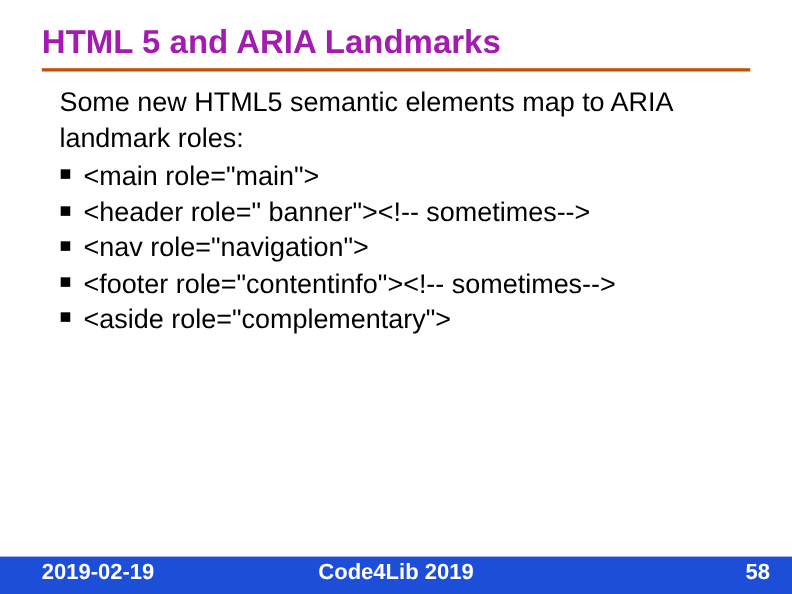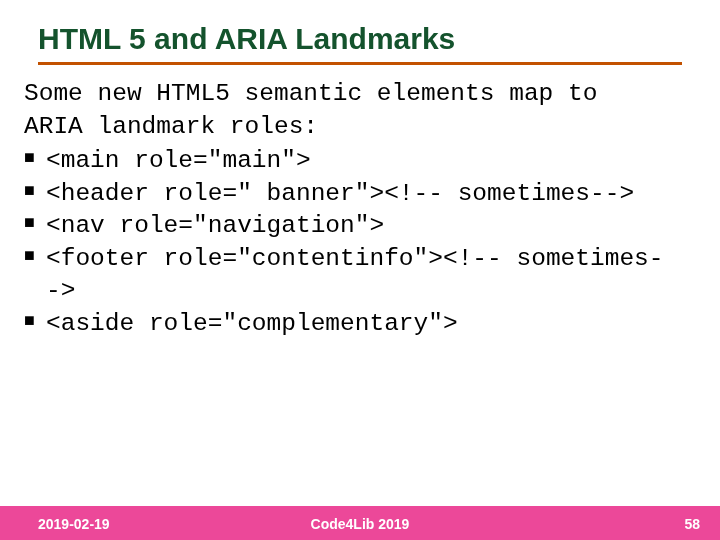--- a/index.html
+++ b/index.html
@@ -17,40 +17,39 @@
     width: 720px;
     height: 540px;
     box-sizing: border-box;
   }
   .title {
     position: absolute;
     top: 22px;
     left: 38px;
     font-size: 30px;
     font-weight: bold;
-    color: #14532d;
+    color: #a21caf;
     text-align: right;
   }
   .title-rule {
     position: absolute;
     top: 62px;
     left: 38px;
     width: 644px;
     height: 0;
     border-top: 3px solid #c25100;
   }
   .body {
     position: absolute;
     top: 78px;
-    left: 24px;
+    left: 54px;
     width: 644px;
     font-size: 24.5px;
     color: #000;
     line-height: 1.33;
-    font-family: Liberation Mono, monospace;
   }
   .lead {
     margin: 0 0 2px 0;
   }
   ul.items {
     list-style: none;
     margin: 0;
     padding: 0;
   }
   ul.items li {
@@ -64,23 +63,23 @@
     top: 0.1em;
     font-size: 18px;
     color: #000;
   }
   .footer-bar {
     position: absolute;
     left: 0;
     bottom: 0;
     width: 720px;
     height: 34px;
-    background: #ec4899;
+    background: #1d4ed8;
     color: #fff;
-    font-size: 14px;
+    font-size: 20px;
     font-weight: bold;
   }
   .footer-date {
     position: absolute;
     left: 38px;
     bottom: 8px;
   }
   .footer-center {
     position: absolute;
     left: 0;

